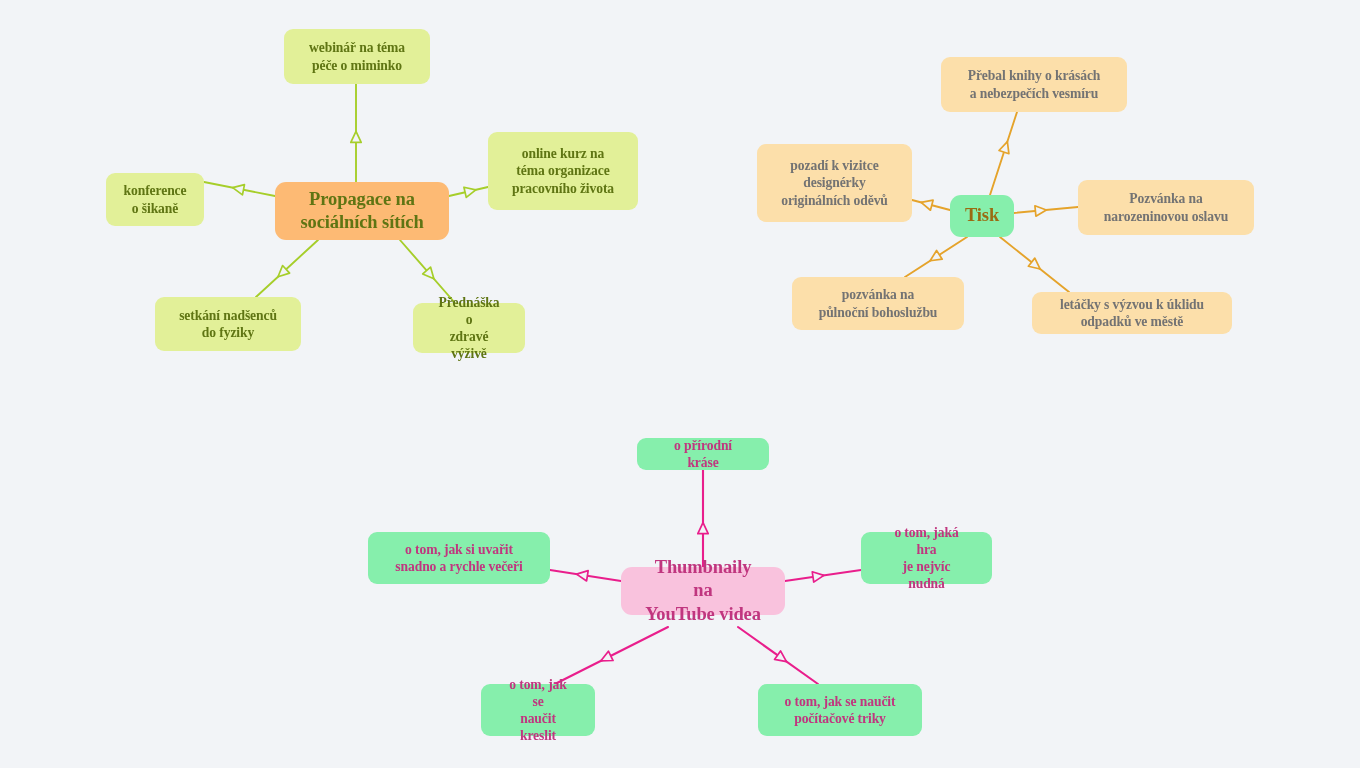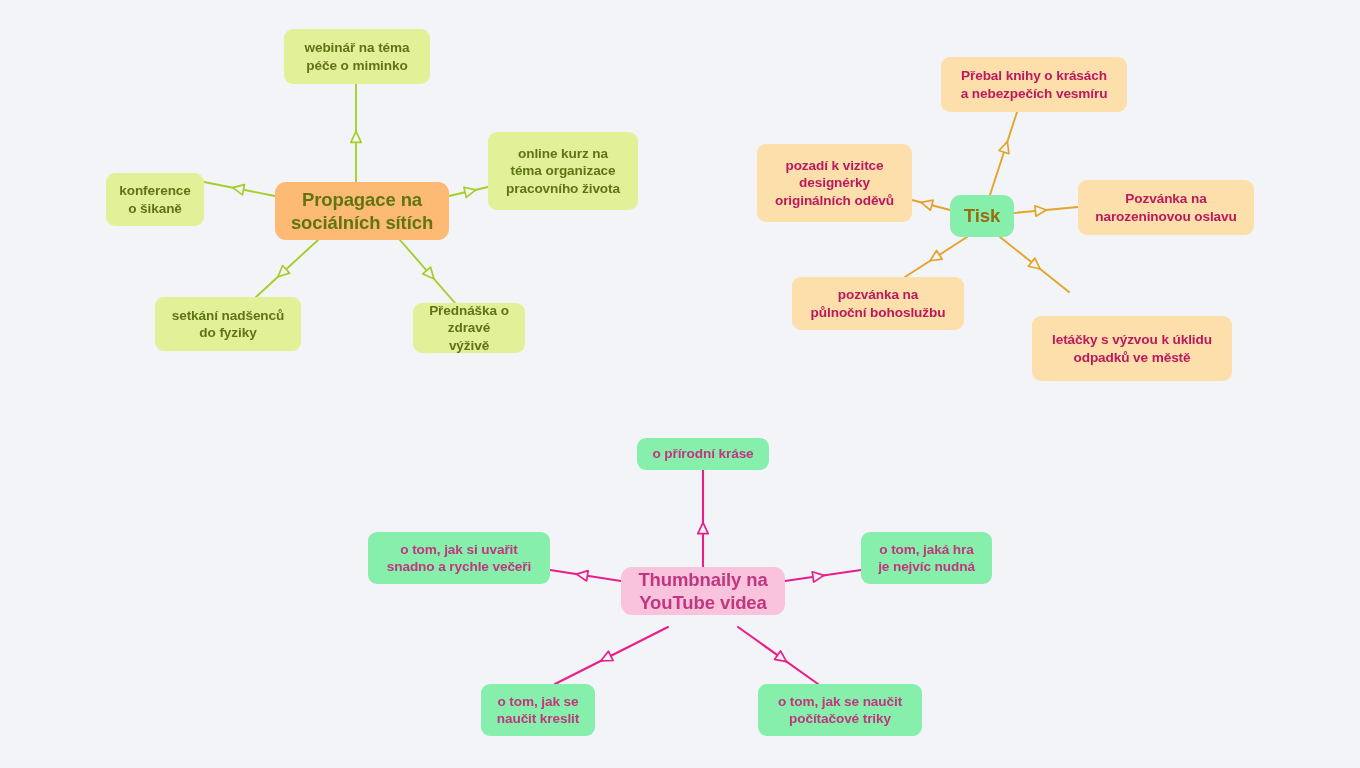--- a/index.html
+++ b/index.html
@@ -30,23 +30,24 @@
   .node {
     position: absolute;
     box-sizing: border-box;
     display: flex;
     align-items: center;
     justify-content: center;
     text-align: center;
     border-radius: 9px;
     font-weight: bold;
     line-height: 1.27;
-    padding: 4px 14px;
+    padding: 4px 22px;
     white-space: pre-line;
     letter-spacing: -0.1px;
+    font-family: Liberation Serif, serif;
   }
   
   .g-center {
     background: #fdba74;
     color: #5f7513;
     font-size: 18.5px;
     border-radius: 11px;
   }
   .g-child {
     background: #e2f098;
@@ -55,21 +56,21 @@
   }
   
   .o-center {
     background: #86efac;
     color: #9a6b12;
     font-size: 18.5px;
     border-radius: 11px;
   }
   .o-child {
     background: #fcdfaa;
-    color: #be185d;
+    color: #737373;
     font-size: 13.6px;
   }
   
   .p-center {
     background: #f9c2dd;
     color: #c0367f;
     font-size: 18.5px;
     border-radius: 11px;
   }
   .p-child {
@@ -161,21 +162,21 @@
       <div class="node o-center" style="left: 950px; top: 195px; width: 64px; height: 42px;">Tisk</div>
       <div class="node o-child" style="left: 941px; top: 57px; width: 186px; height: 55px;">Přebal knihy o krásách
 a nebezpečích vesmíru</div>
       <div class="node o-child" style="left: 757px; top: 144px; width: 155px; height: 78px;">pozadí k vizitce
 designérky
 originálních oděvů</div>
       <div class="node o-child" style="left: 1078px; top: 180px; width: 176px; height: 55px;">Pozvánka na
 narozeninovou oslavu</div>
       <div class="node o-child" style="left: 792px; top: 277px; width: 172px; height: 53px;">pozvánka na
 půlnoční bohoslužbu</div>
-      <div class="node o-child" style="left: 1032px; top: 292px; width: 200px; height: 65px; margin-top: 24px;">letáčky s výzvou k úklidu
+      <div class="node o-child" style="left: 1032px; top: 292px; width: 200px; height: 42px;">letáčky s výzvou k úklidu
 odpadků ve městě</div>
       <div class="node p-center" style="left: 621px; top: 567px; width: 164px; height: 48px;">Thumbnaily na
 YouTube videa</div>
       <div class="node p-child" style="left: 637px; top: 438px; width: 132px; height: 32px;">o přírodní kráse</div>
       <div class="node p-child" style="left: 368px; top: 532px; width: 182px; height: 52px; text-align: center;">o tom, jak si uvařit
 snadno a rychle večeři</div>
       <div class="node p-child" style="left: 861px; top: 532px; width: 131px; height: 52px;">o tom, jaká hra
 je nejvíc nudná</div>
       <div class="node p-child" style="left: 481px; top: 684px; width: 114px; height: 52px;">o tom, jak se
 naučit kreslit</div>

